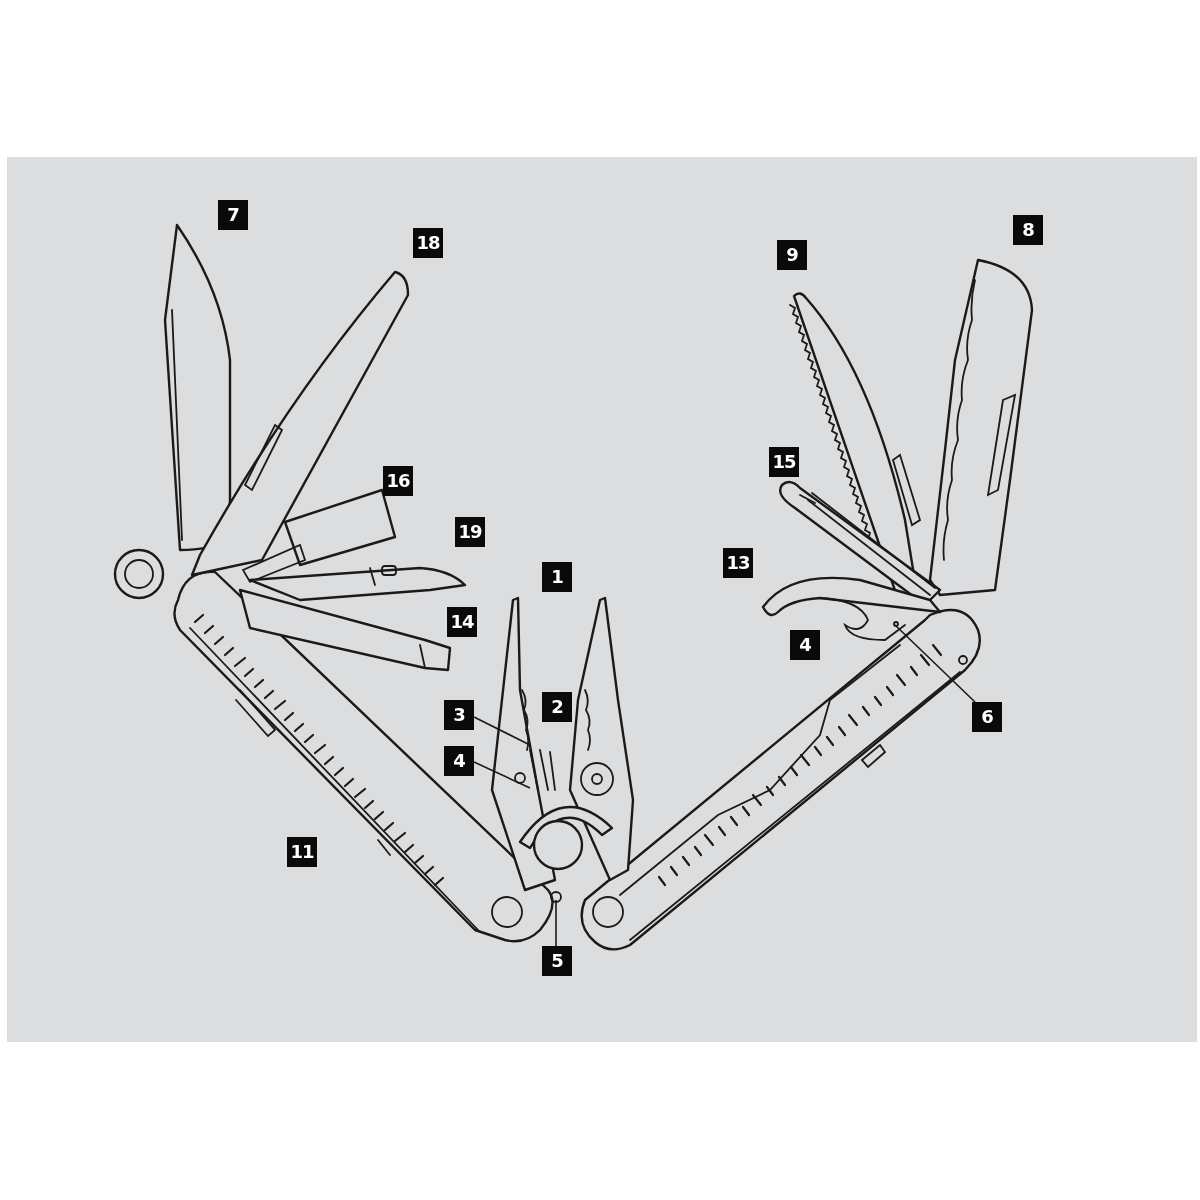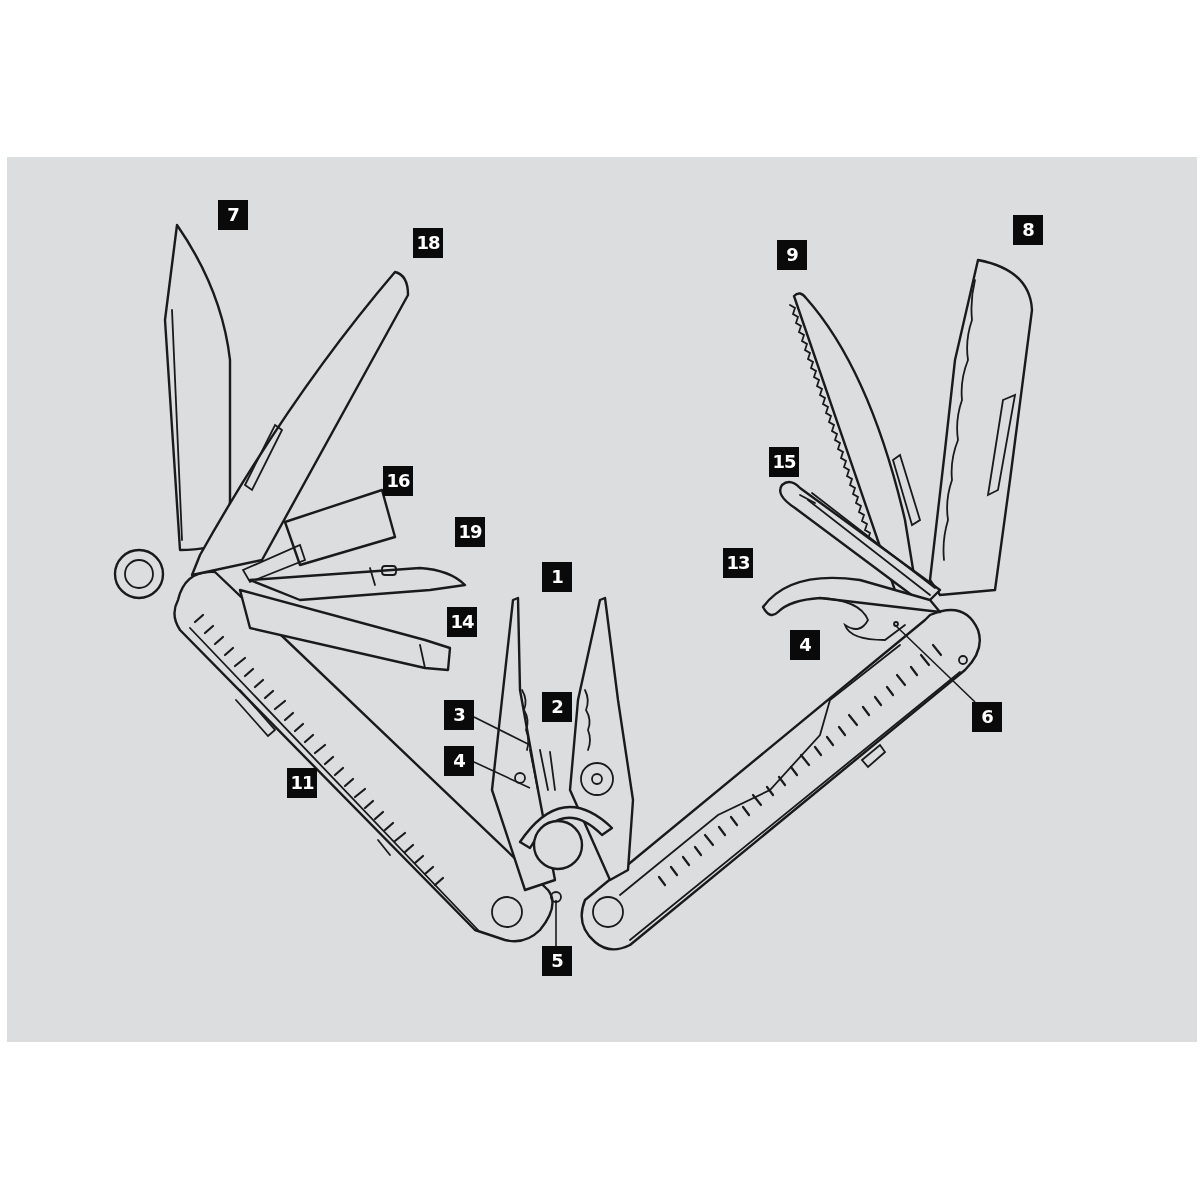--- a/index.html
+++ b/index.html
@@ -167,19 +167,19 @@
 <div class="callout" style="left:542px;top:562px">1</div>
 <div class="callout" style="left:542px;top:692px">2</div>
 <div class="callout" style="left:444px;top:700px">3</div>
 <div class="callout" style="left:444px;top:746px">4</div>
 <div class="callout" style="left:542px;top:946px">5</div>
 <div class="callout" style="left:972px;top:702px">6</div>
 <div class="callout" style="left:218px;top:200px">7</div>
 <div class="callout" style="left:1013px;top:215px">8</div>
 <div class="callout" style="left:777px;top:240px">9</div>
 <div class="callout" style="left:455px;top:517px">19</div>
-<div class="callout" style="left:287px;top:768px">11</div>
+<div class="callout" style="left:287px;top:837px">11</div>
 <div class="callout" style="left:723px;top:548px">13</div>
 <div class="callout" style="left:790px;top:630px">4</div>
 <div class="callout" style="left:413px;top:228px">18</div>
 <div class="callout" style="left:769px;top:447px">15</div>
 <div class="callout" style="left:383px;top:466px">16</div>
 <div class="callout" style="left:447px;top:607px">14</div>
 
 </body></html>

